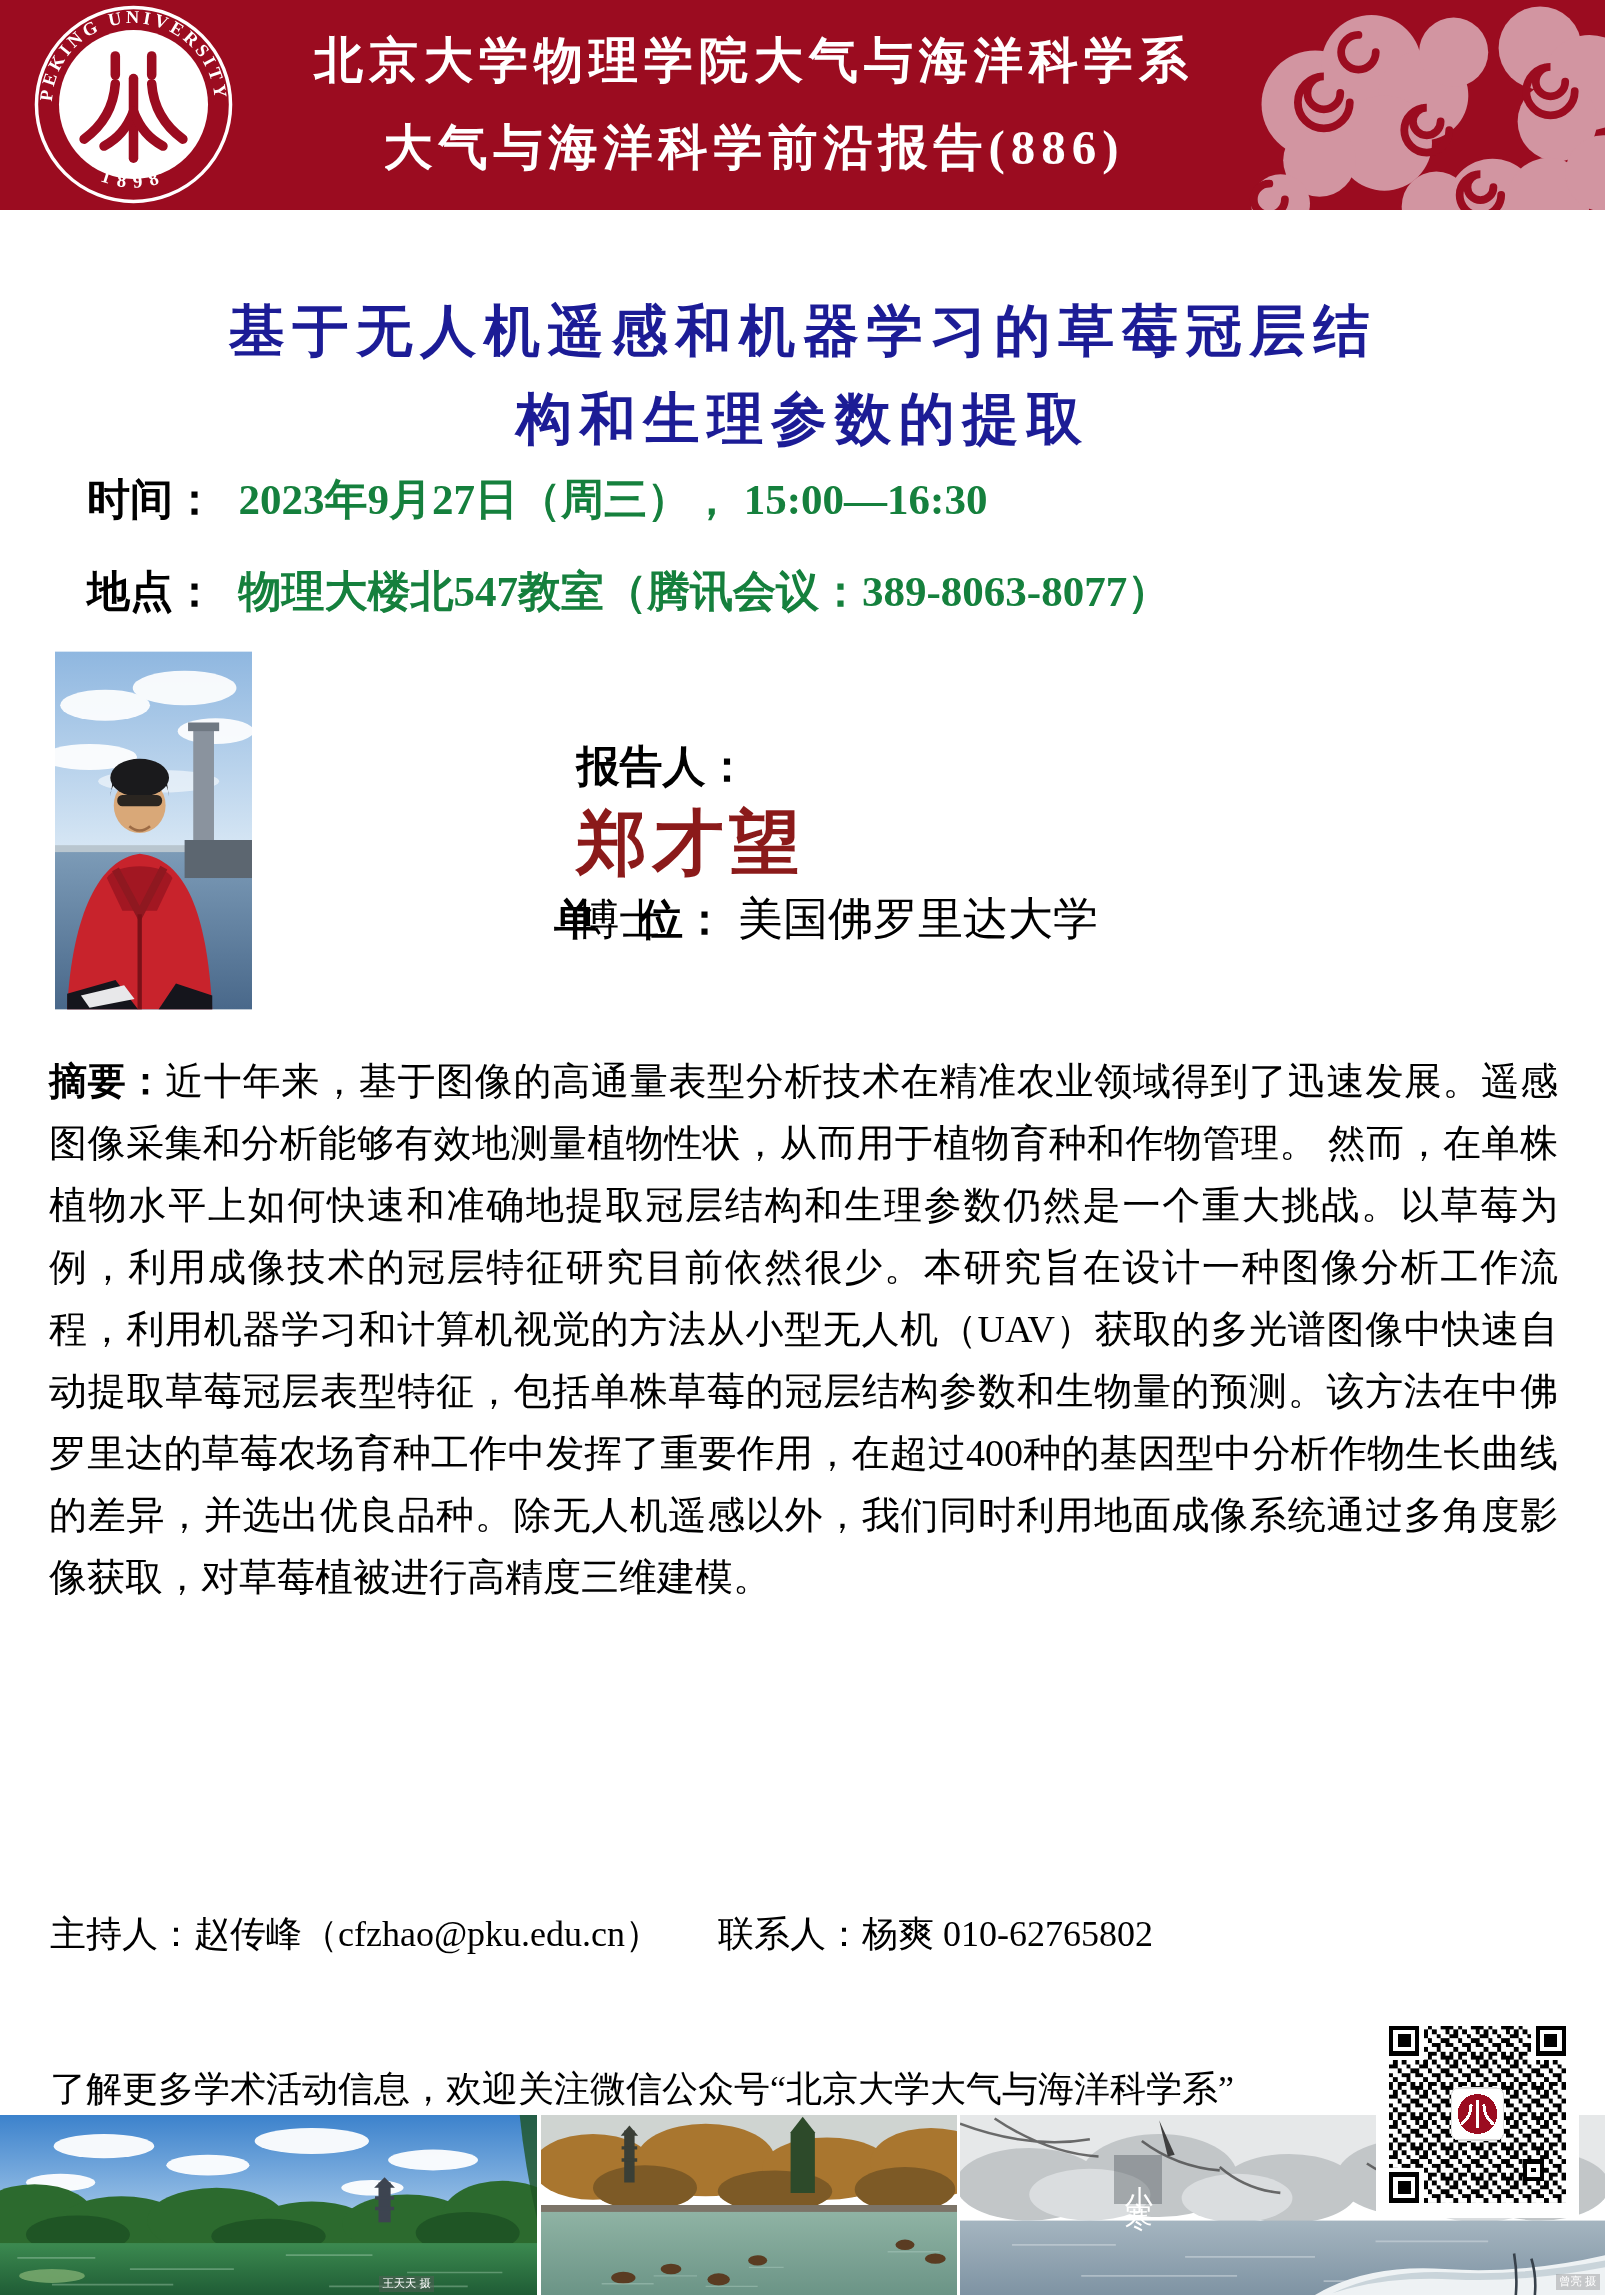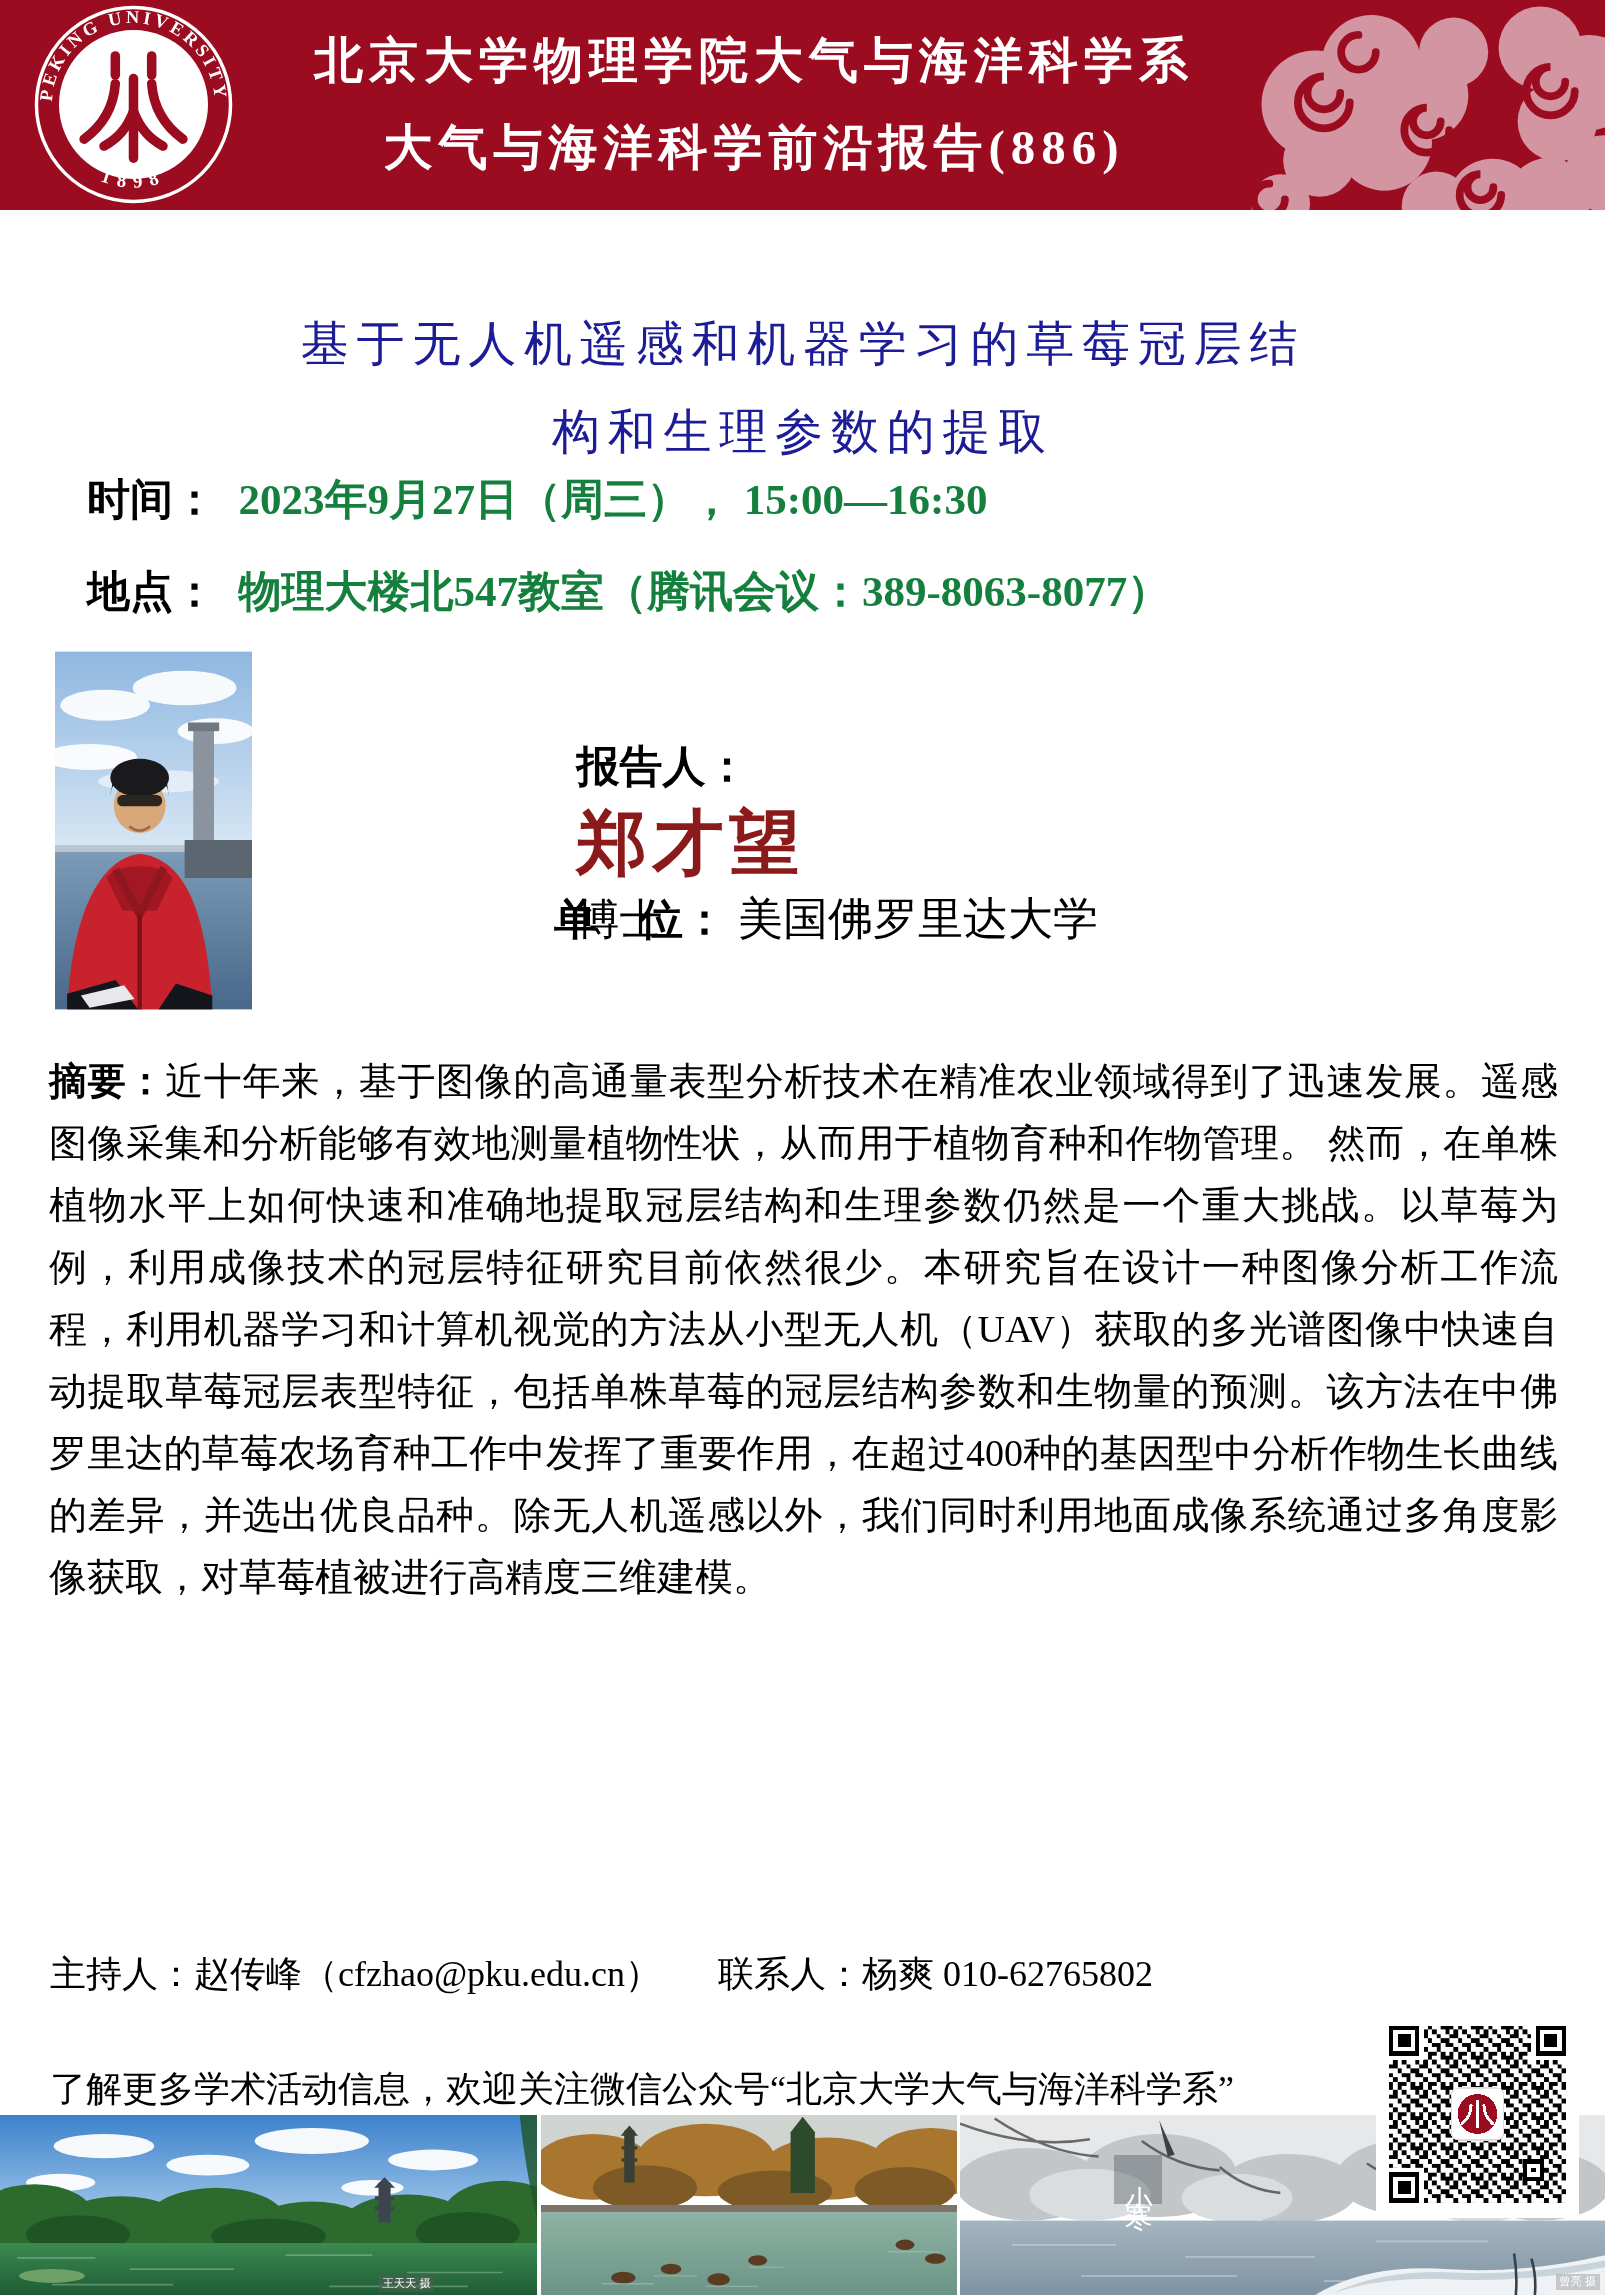--- a/index.html
+++ b/index.html
@@ -8,22 +8,22 @@
     overflow:hidden;font-family:"Liberation Serif","DejaVu Serif",serif;color:#000;
   }
   
   .band{position:absolute;top:0;left:0;width:100%;height:210px;background:#9b0c20;}
   .logo{position:absolute;left:33px;top:4.3px;width:201px;height:201px;}
   .clouds{position:absolute;right:0;top:0;width:372px;height:210px;}
   .band-text{position:absolute;left:243px;top:0;width:1022px;color:#fff;text-align:center;font-weight:bold;}
   .band-line1{font-size:49px;margin-top:28px;letter-spacing:6px;white-space:nowrap;}
   .band-line2{font-size:49px;margin-top:21px;letter-spacing:6px;white-space:nowrap;}
   
-  .talk-title{position:absolute;top:268px;left:35px;width:1536px;text-align:center;
-    color:#1c1c96;font-size:48px;font-weight:normal;line-height:88px;letter-spacing:7.8px;}
+  .talk-title{position:absolute;top:249px;left:35px;width:1536px;text-align:center;
+    color:#1c1c96;font-size:56px;font-weight:bold;line-height:88px;letter-spacing:7.8px;}
   .talk-title span{display:block;}
   
   .meta-row{position:absolute;left:87px;font-size:43px;font-weight:bold;white-space:nowrap;}
   .meta-time{top:471px;}
   .meta-loc{top:563px;}
   .meta-label{color:#000;}
   .meta-value{color:#15803d;margin-left:22.5px;}
   
   .portrait{position:absolute;left:55px;top:651px;width:197px;height:359px;}
   .speaker-row{position:absolute;left:554px;display:flex;align-items:baseline;white-space:nowrap;}
@@ -33,21 +33,21 @@
   .sp-name{font-size:71px;font-weight:bold;color:#8b1a1a;margin:0 17.3px 0 22.5px;letter-spacing:5.2px;text-align:right;}
   .sp-degree{font-size:43px;}
   .sp-aff{font-size:45px;margin-left:12px;}
   
   .para{position:absolute;left:49px;width:1509px;font-size:38px;line-height:62px;
     text-align:justify;margin:0;}
   .abstract{top:1050px;}
   .bio{top:1642px;}
   .para b{font-weight:bold;}
   
-  .host-line{position:absolute;left:50px;top:1950px;font-size:36px;white-space:nowrap;}
+  .host-line{position:absolute;left:50px;top:1910px;font-size:36px;white-space:nowrap;}
   .contact{margin-left:57px;}
   .wechat-line{position:absolute;left:50px;top:2065px;font-size:36px;white-space:nowrap;}
   
   .strip{position:absolute;left:0;top:2115px;width:1605px;height:180px;display:flex;gap:3.5px;background:#fff;}
   .ph{position:relative;height:180px;overflow:hidden;}
   .ph svg{display:block;}
   .ph1{width:537px;}
   .ph2{width:416px;}
   .ph3{flex:1;}
   .credit{position:absolute;color:#fff;font-size:11.3px;font-family:"Liberation Sans","DejaVu Sans",sans-serif;

